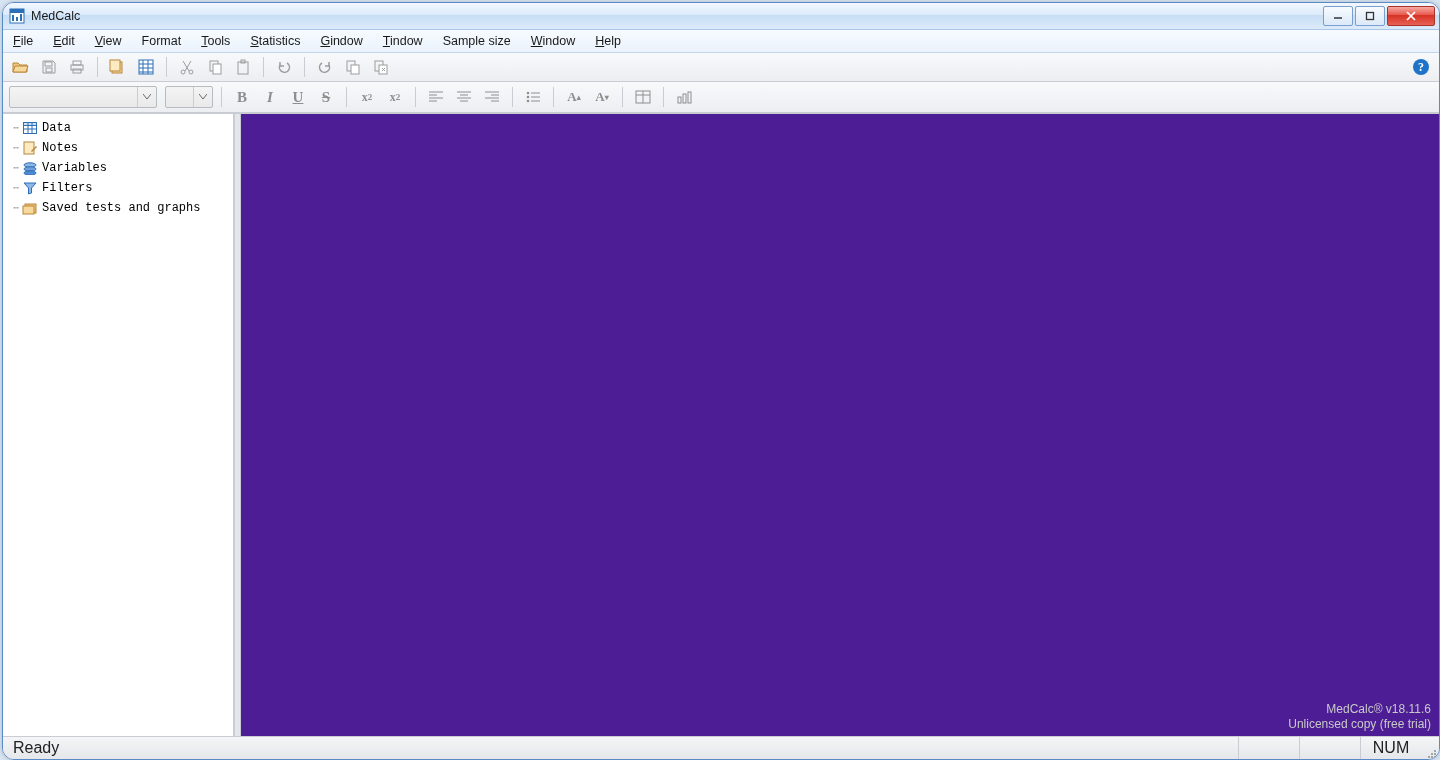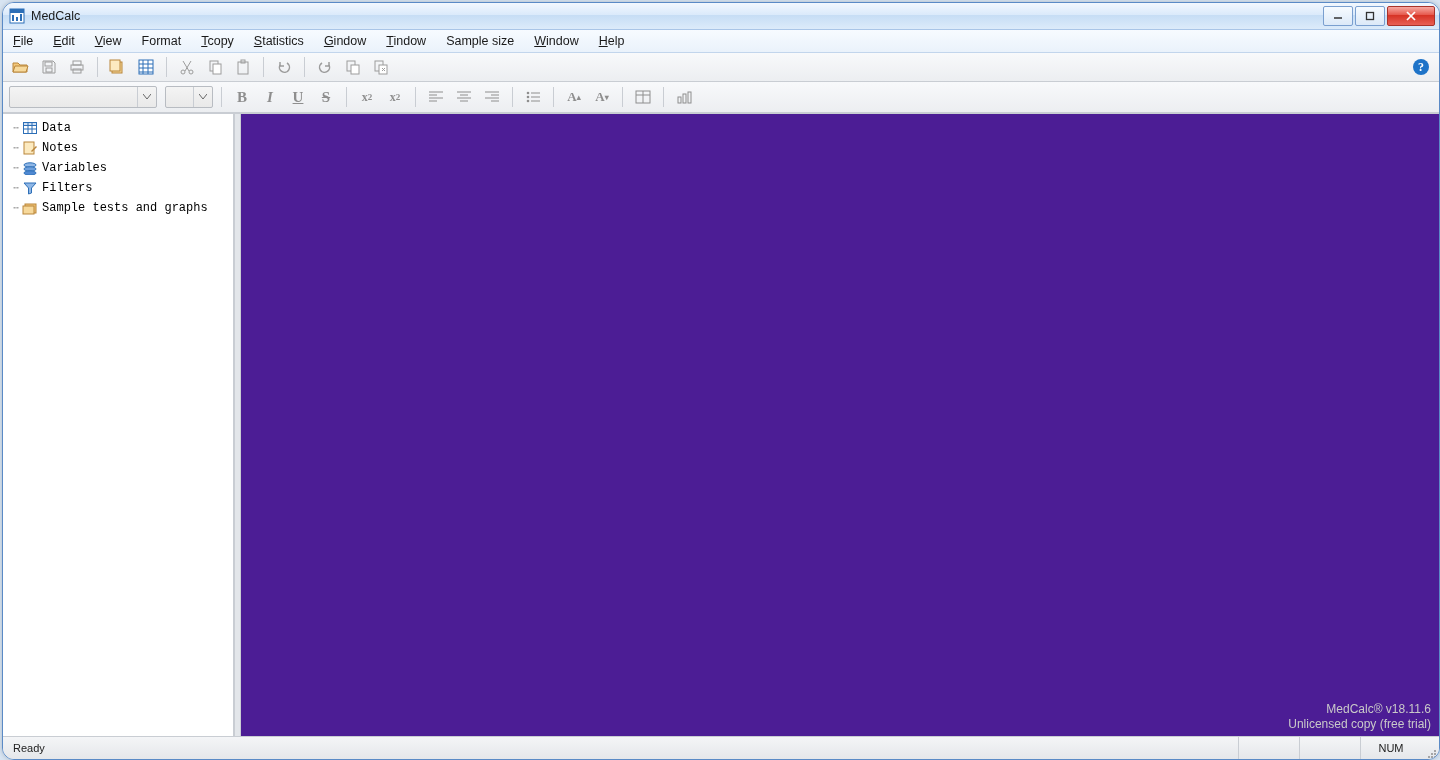--- a/index.html
+++ b/index.html
@@ -186,21 +186,21 @@
     font-size:12px;
     line-height:15px;
   }
   
   .statusbar {
     height:22px;
     background: linear-gradient(to bottom,#f4f5f7,#e5e7ea);
     border-top:1px solid #c9cdd3;
     display:flex;
     align-items:center;
-    font-size:11px;
+    font-size:16px;
     color:#222;
   }
   .statusbar .status-left { padding-left:10px; flex:0 0 auto; }
   .statusbar .status-spacer { flex:1; }
   .status-cell {
     border-left:1px solid #c9cdd3;
     height:100%;
     display:flex; align-items:center;
     padding:0 10px;
     min-width:40px;
@@ -247,21 +247,21 @@
           </svg>
       </div>
     </div>
   </div>
 
   <div class="menubar">
     <span class="menu-item"><span class="ul">F</span><span>ile</span></span>
     <span class="menu-item"><span class="ul">E</span><span>dit</span></span>
     <span class="menu-item"><span class="ul">V</span><span>iew</span></span>
     <span class="menu-item"><span>Format</span></span>
-    <span class="menu-item"><span class="ul">T</span><span>copy</span></span>
+    <span class="menu-item"><span class="ul">T</span><span>ools</span></span>
     <span class="menu-item"><span class="ul">S</span><span>tatistics</span></span>
     <span class="menu-item"><span class="ul">G</span><span>indow</span></span>
     <span class="menu-item"><span class="ul">T</span><span>indow</span></span>
     <span class="menu-item"><span>Sample size</span></span>
     <span class="menu-item"><span class="ul">W</span><span>indow</span></span>
     <span class="menu-item"><span class="ul">H</span><span>elp</span></span>
   </div>
 
   <div class="toolbar">
     <div class="tb-btn enabled">
@@ -490,21 +490,21 @@
       </div>
 
       <div class="tree-row">
         <span class="tree-dots">⋯</span>
         <span class="tree-icon">
           <svg width="16" height="14">
               <rect x="3" y="3" width="11" height="9" fill="#f3c77a" stroke="#b9863b"></rect>
               <rect x="1" y="5" width="11" height="8" fill="#f7d99b" stroke="#b9863b"></rect>
             </svg>
         </span>
-        <span>Sample tests and graphs</span>
+        <span>Saved tests and graphs</span>
       </div>
 
     </div>
 
     <div class="splitter"></div>
 
     <div class="content">
       <div class="watermark">
         <div>MedCalc® v18.11.6</div>
         <div>Unlicensed copy (free trial)</div>

